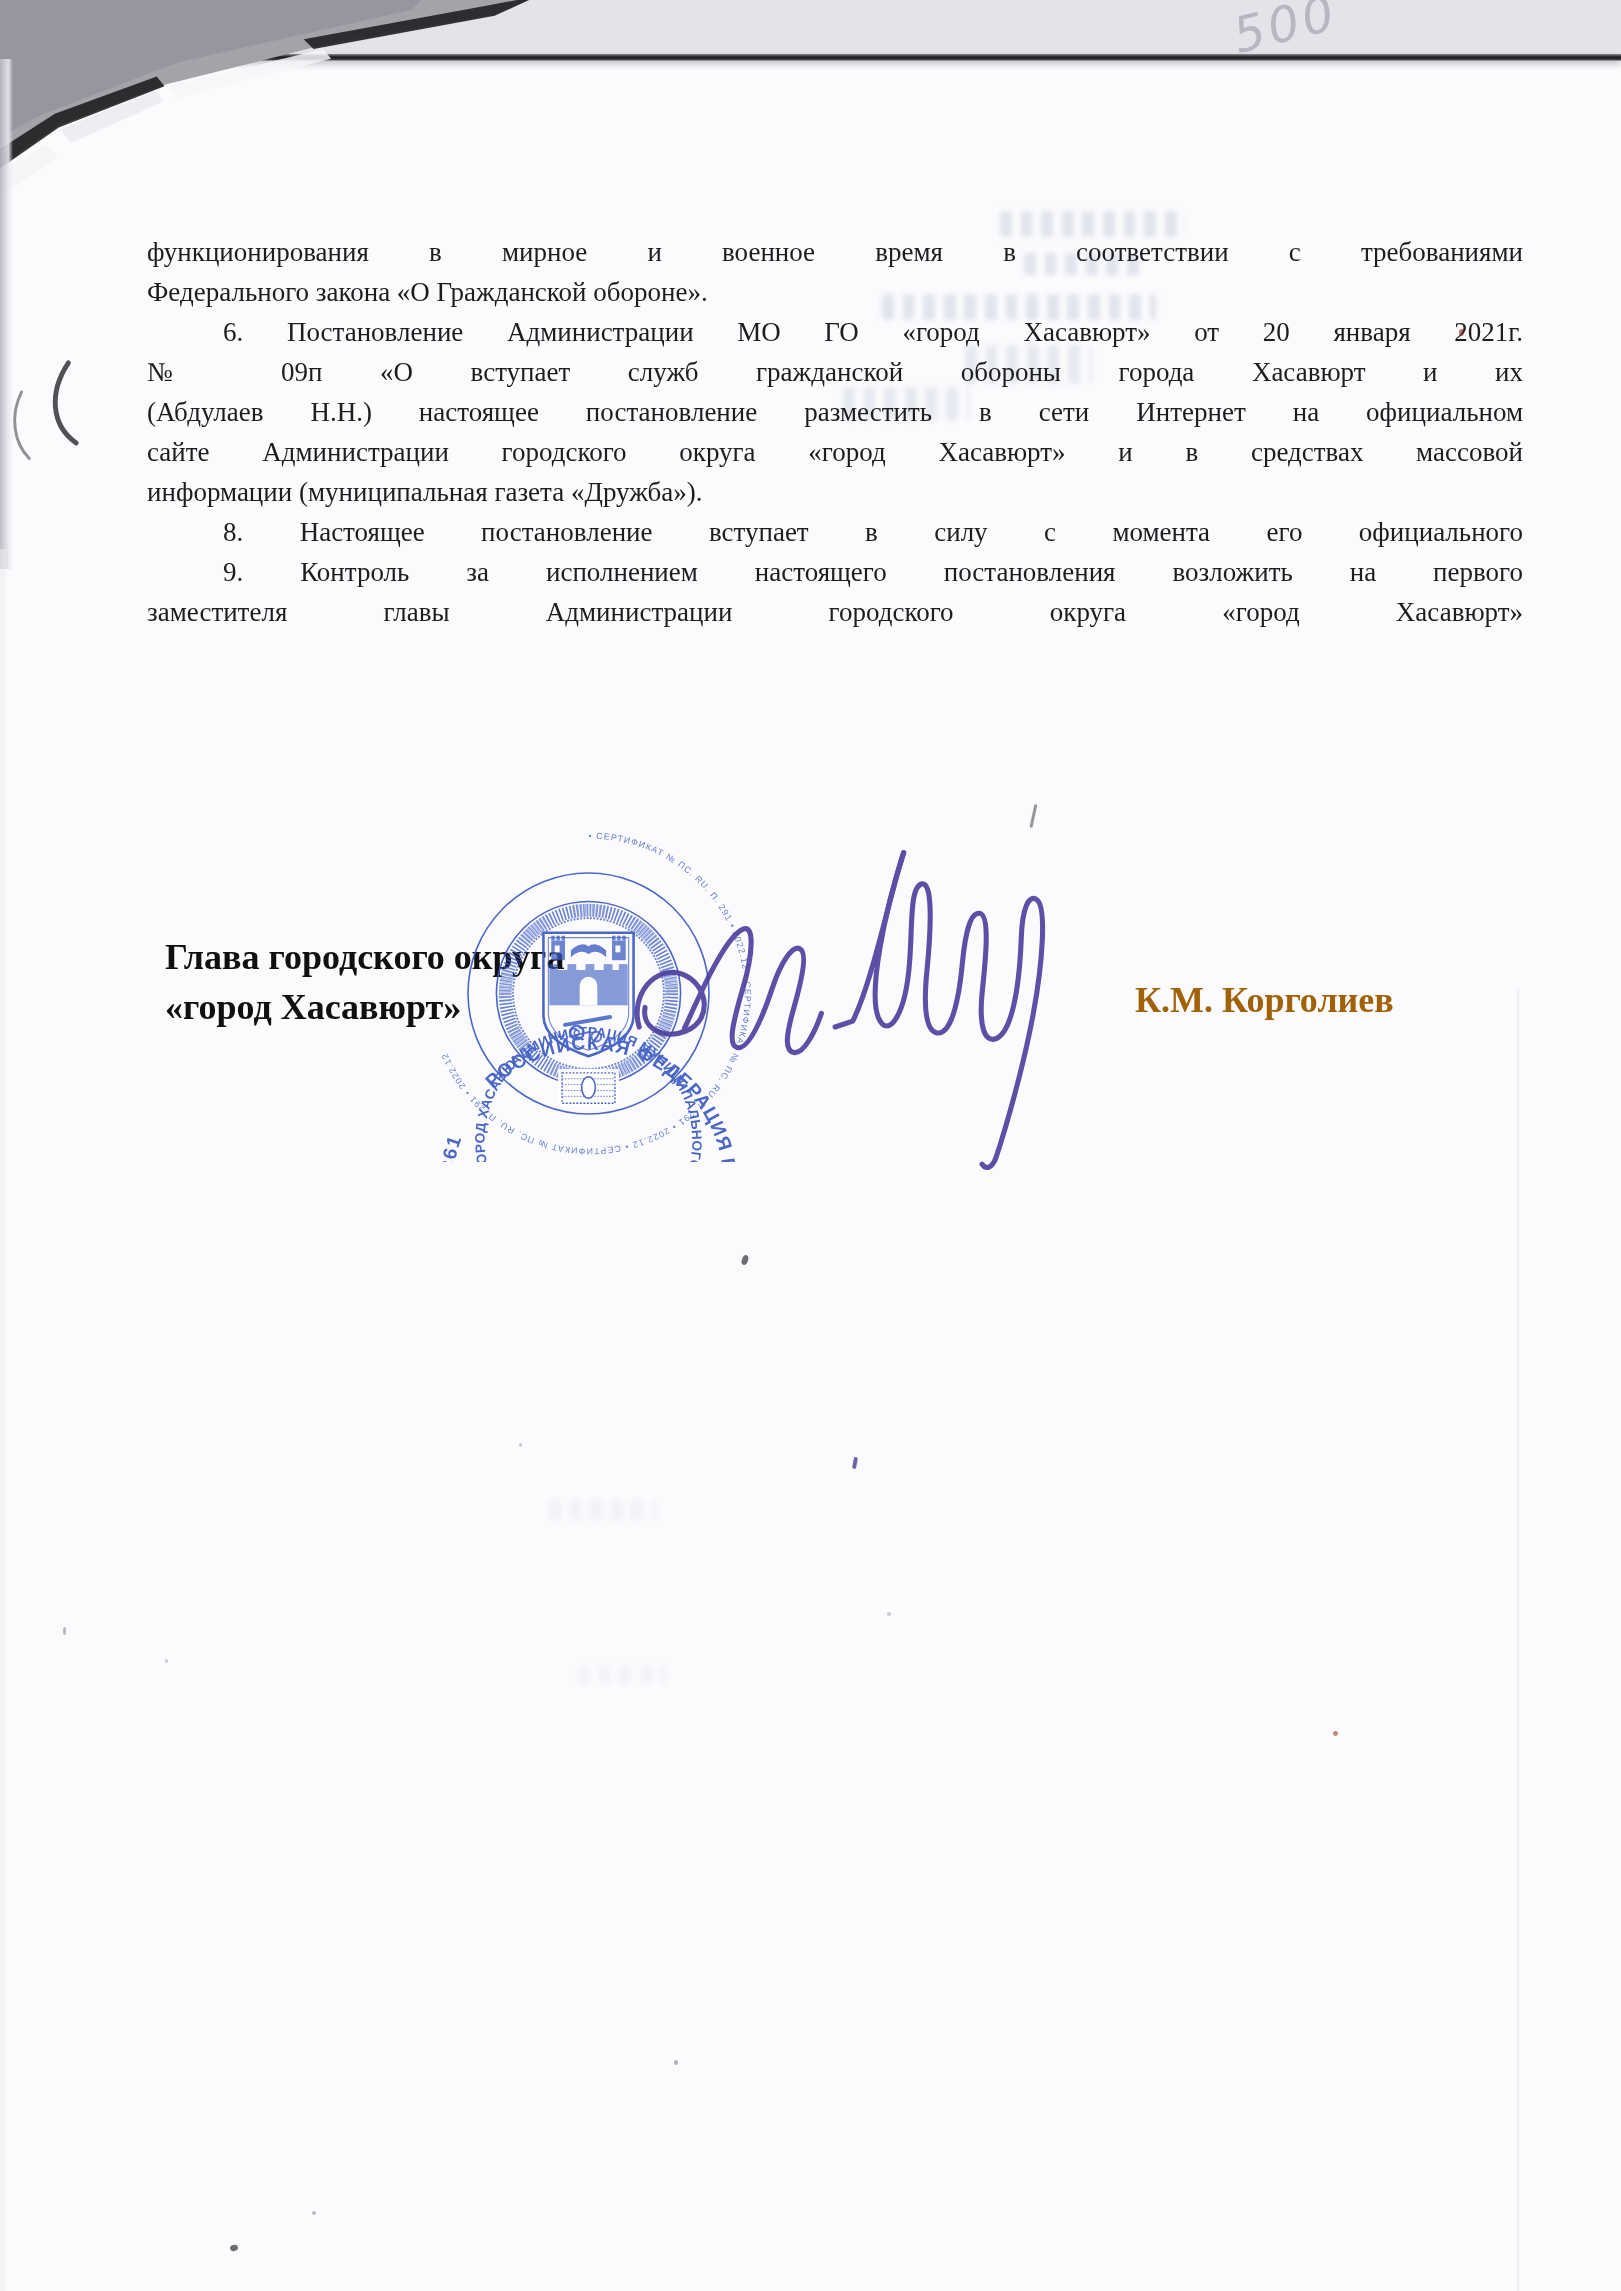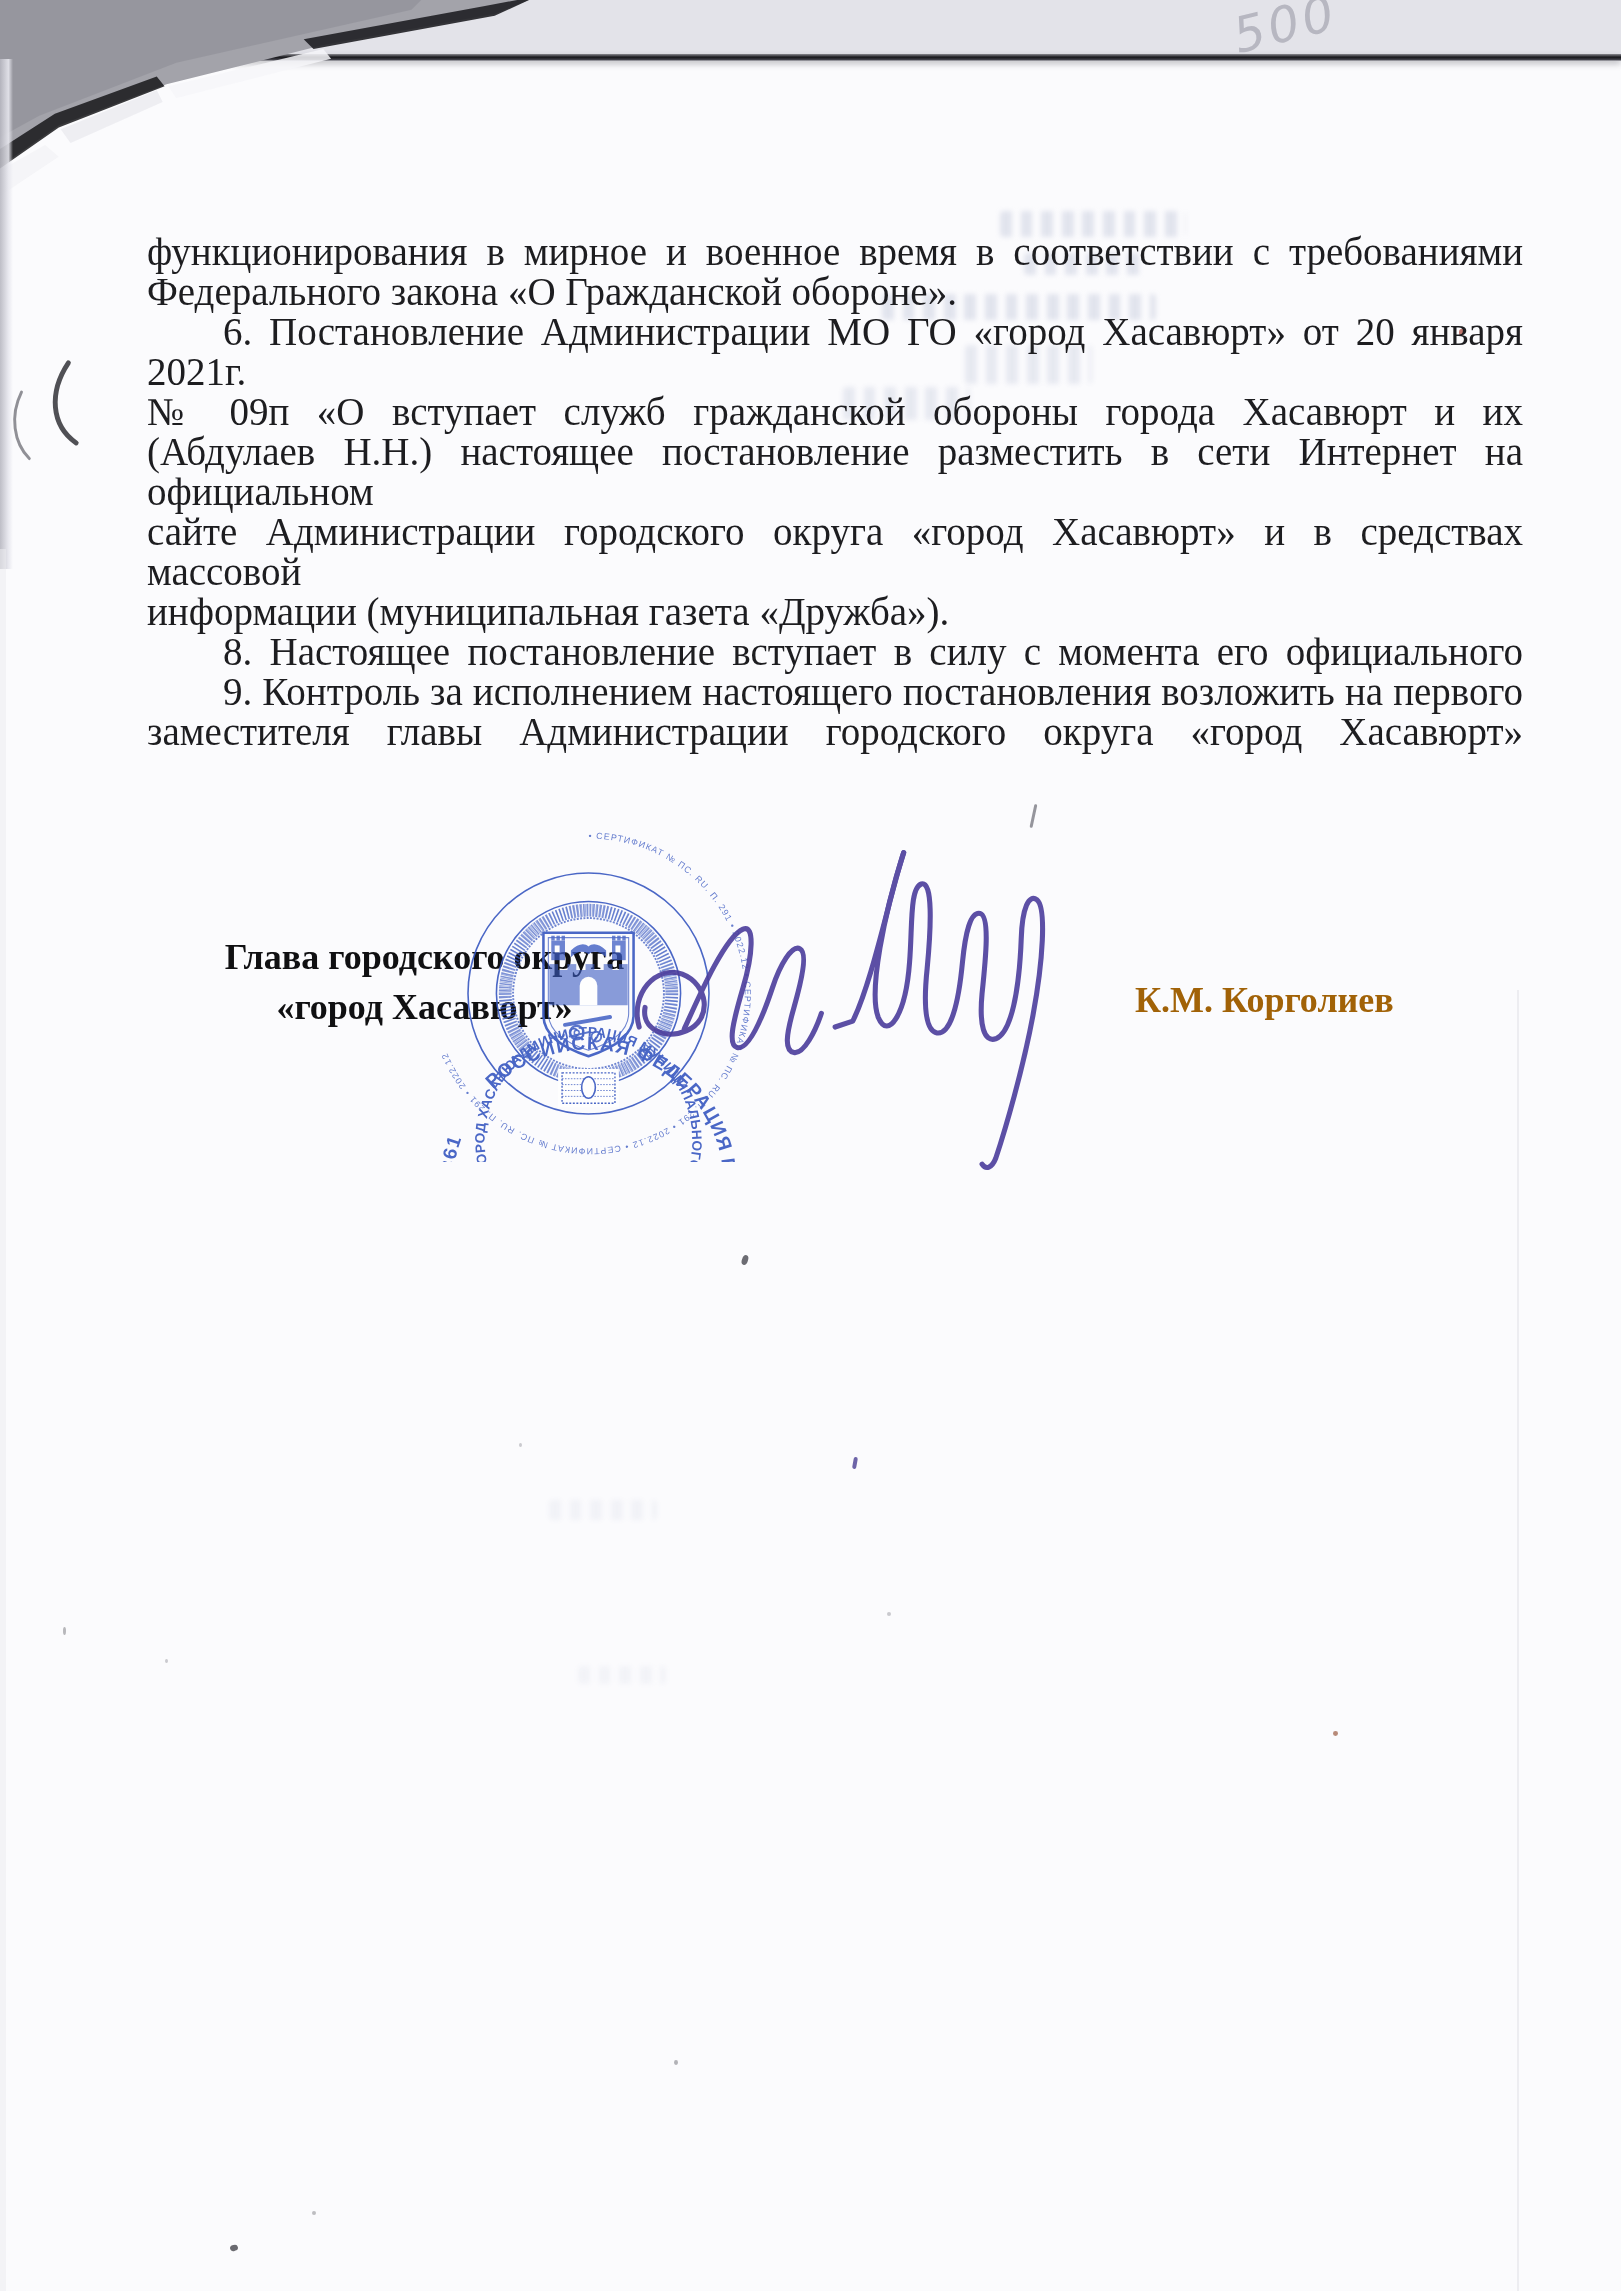--- a/index.html
+++ b/index.html
@@ -37,29 +37,29 @@
     background:repeating-linear-gradient(90deg, rgba(128,140,178,.20) 0 11.8px, rgba(128,140,178,0) 11.8px 20.6px);
     filter:blur(2.9px); border-radius:3.9px;
   }
 
   
   .speck { position:absolute; border-radius:50%; }
 
   
   .doc-text {
     left:147px; top:232px; width:1376px;
-    font-size:39px; line-height:40px; color:#1d1d20;
+    font-size:27px; line-height:40px; color:#1d1d20;
   }
   .line { text-align:justify; text-align-last:justify; text-justify:inter-word; }
   .line.last { text-align-last:left; }
   .line.ind { text-indent:76px; }
 
   
   .sig-title {
-    left:165px; top:932px; width:519px; text-align:center;
+    left:165px; top:932px; width:519px; 
     font-weight:bold; font-size:36px; line-height:50px; color:#101012;
   }
   .signatory {
     left:1135px; top:979px; font-weight:bold; font-size:36px; color:#a16207;
   }
 
   
   .stamp-wrap { left:420px; top:825px; width:337px; height:337px; opacity:.93; }
   .stamp-svg  { color:var(--stamp-ink,#3d5cc2); font-family:"Liberation Sans", sans-serif; }
   .sig-svg    { left:600px; top:835px; color:var(--signature-ink,#4b3d9c); }

